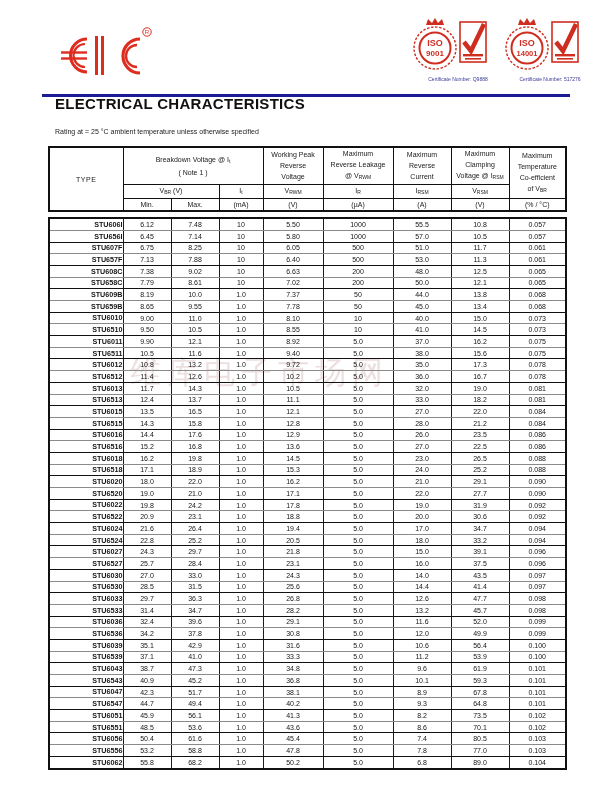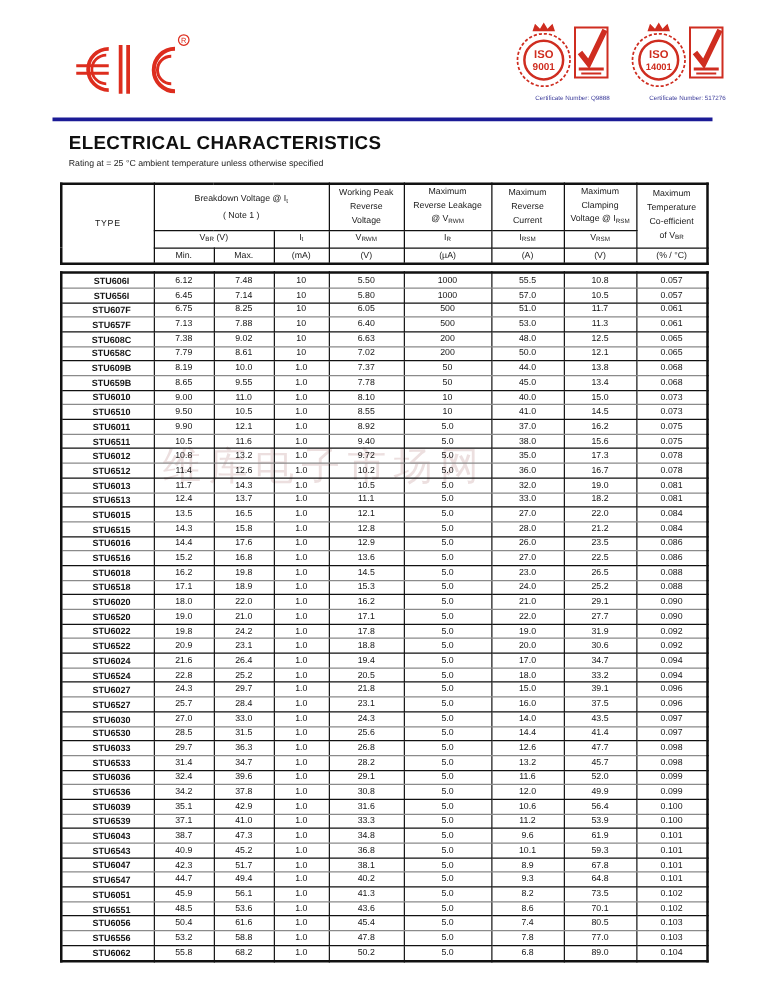--- a/index.html
+++ b/index.html
@@ -15,21 +15,21 @@
 
   
   .logo-wrap { position:absolute; left:54px; top:22px; width:100px; height:58px; }
   .badges { position:absolute; left:406px; top:14px; width:176px; height:64px; display:flex; gap:8px;align-items:flex-end; }
   .badge { position:relative; width:84px; height:62px; }
   .cert-lines { position:absolute; left:416px; top:76px; width:176px; display:flex; gap:8px; }
   .cert-line { width:84px; font-size:5px; color:#3a3a99; text-align:center; white-space:nowrap; overflow:hidden; }
   .blue-rule { position:absolute; left:42px; top:94px; width:528px; height:3px; background:#1b1b96; }
 
   
-  .title { position:absolute; left:55px; top:106px; font-size:15px; font-weight:bold; letter-spacing:.3px; color:#101010; }
+  .title { position:absolute; left:55px; top:95px; font-size:15px; font-weight:bold; letter-spacing:.3px; color:#101010; }
   .subtitle { position:absolute; left:55px; top:128px; font-size:7px; color:#222; }
 
   
   .watermark {
     position:absolute; left:130px; top:352px; width:360px;
     font-size:31px; letter-spacing:6px; white-space:nowrap;
     color:rgba(205,170,170,.38); z-index:0; pointer-events:none;
   }
 
   
@@ -39,21 +39,21 @@
   .hdr-top { height:37px; }
   .hdr-sym { height:13px; }
   .hdr-unit { height:13px; }
   .type-hd { font-size:10px; font-weight:bold; letter-spacing:.6px; }
   .sub { font-size:5px; vertical-align:-1px; letter-spacing:0; }
 
   .data-table { top:217px; width:517px; height:553px; border:2px solid #111; }
   .data-table td { border-left:1px solid #1c1c1c; border-right:1px solid #1c1c1c; font-size:7px; text-align:center; vertical-align:middle; padding:0; line-height:1; color:#141414; }
   .data-table tr:nth-child(odd) td { border-bottom:1px solid #8a8a8a; }
   .data-table tr:nth-child(even) td { border-bottom:1.6px solid #111; }
-  .data-table td.type-cell { font-weight:bold; text-align:center; padding-left:6px; font-size:7.2px; }
+  .data-table td.type-cell { font-weight:bold; text-align:right; padding-left:6px; font-size:7.2px; }
 
   svg text { font-family:"Liberation Sans", sans-serif; }
 </style>
 </head>
 <body>
 
 <div class="page">
 
   <div class="logo-wrap">
     <svg width="100" height="58" viewBox="0 0 100 58">

